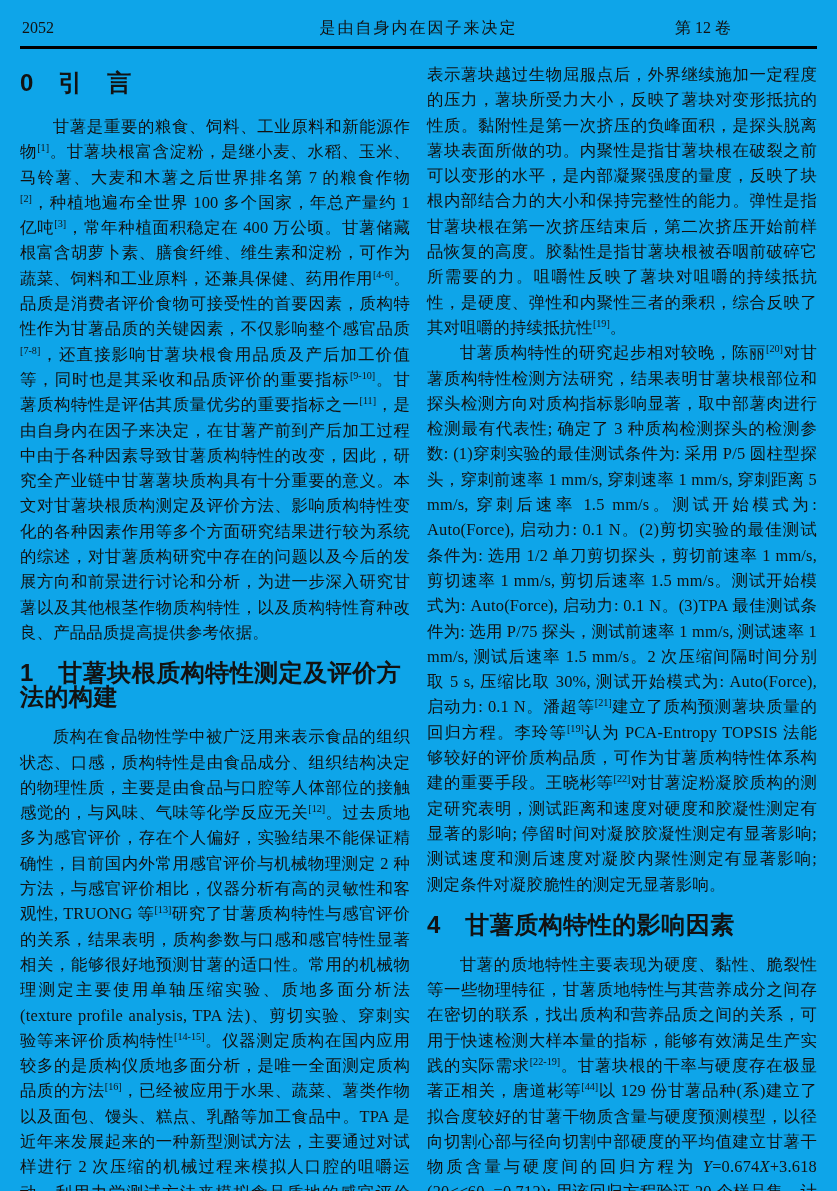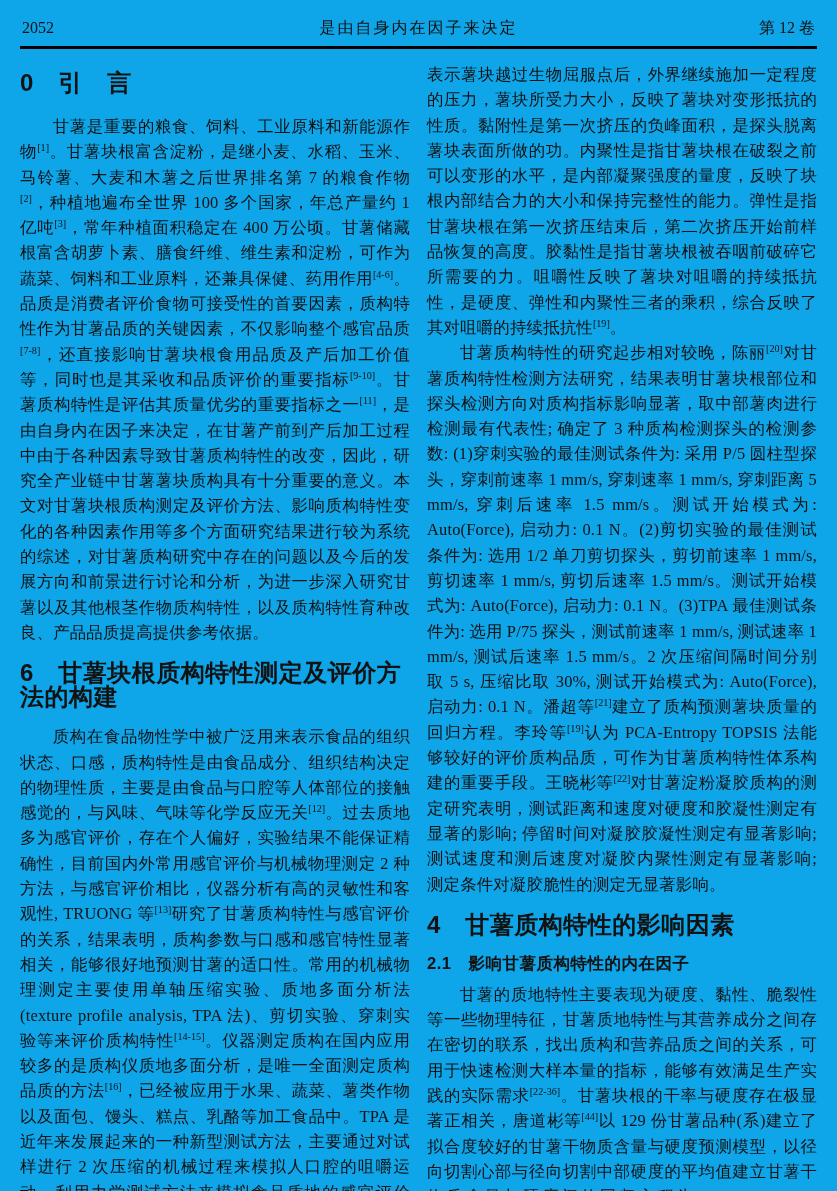--- a/index.html
+++ b/index.html
@@ -16,21 +16,21 @@
     overflow: hidden;
   }
   .header {
     display: flex;
     align-items: baseline;
     font-size: 16px;
     padding: 4px 2px 7px 2px;
   }
   .header .h-left  { width: 140px; text-align: left; }
   .header .h-center{ flex: 1; text-align: center; letter-spacing: 2px; }
-  .header .h-right { width: 140px; text-align: right; }
+  .header .h-right { width: 140px; }
   .rule { height: 3px; background: #000; margin: 0; }
   .columns {
     display: flex;
     gap: 17px;
     padding-top: 13px;
   }
   .col {
     width: 390px;
     font-size: 16.4px;
     line-height: 25.3px;
@@ -63,24 +63,23 @@
   <div class="header">
     <span class="h-left">2052</span>
     <span class="h-center">是由自身内在因子来决定</span>
     <span class="h-right">第 12 卷</span>
   </div>
   <div class="rule"></div>
   <div class="columns">
     <div class="col">
         <div class="h1">0　引　言</div>
         <p class="indent">甘薯是重要的粮食、饲料、工业原料和新能源作物<sup>[1]</sup>。甘薯块根富含淀粉，是继小麦、水稻、玉米、马铃薯、大麦和木薯之后世界排名第 7 的粮食作物<sup>[2]</sup>，种植地遍布全世界 100 多个国家，年总产量约 1 亿吨<sup>[3]</sup>，常年种植面积稳定在 400 万公顷。甘薯储藏根富含胡萝卜素、膳食纤维、维生素和淀粉，可作为蔬菜、饲料和工业原料，还兼具保健、药用作用<sup>[4-6]</sup>。品质是消费者评价食物可接受性的首要因素，质构特性作为甘薯品质的关键因素，不仅影响整个感官品质<sup>[7-8]</sup>，还直接影响甘薯块根食用品质及产后加工价值等，同时也是其采收和品质评价的重要指标<sup>[9-10]</sup>。甘薯质构特性是评估其质量优劣的重要指标之一<sup>[11]</sup>，是由自身内在因子来决定，在甘薯产前到产后加工过程中由于各种因素导致甘薯质构特性的改变，因此，研究全产业链中甘薯薯块质构具有十分重要的意义。本文对甘薯块根质构测定及评价方法、影响质构特性变化的各种因素作用等多个方面研究结果进行较为系统的综述，对甘薯质构研究中存在的问题以及今后的发展方向和前景进行讨论和分析，为进一步深入研究甘薯以及其他根茎作物质构特性，以及质构特性育种改良、产品品质提高提供参考依据。</p>
-        <div class="h1">6　甘薯块根质构特性测定及评价方法的构建</div>
+        <div class="h1">1　甘薯块根质构特性测定及评价方法的构建</div>
         <p class="indent">质构在食品物性学中被广泛用来表示食品的组织状态、口感，质构特性是由食品成分、组织结构决定的物理性质，主要是由食品与口腔等人体部位的接触感觉的，与风味、气味等化学反应无关<sup>[12]</sup>。过去质地多为感官评价，存在个人偏好，实验结果不能保证精确性，目前国内外常用感官评价与机械物理测定 2 种方法，与感官评价相比，仪器分析有高的灵敏性和客观性, TRUONG 等<sup>[13]</sup>研究了甘薯质构特性与感官评价的关系，结果表明，质构参数与口感和感官特性显著相关，能够很好地预测甘薯的适口性。常用的机械物理测定主要使用单轴压缩实验、质地多面分析法(texture profile analysis, TPA 法)、剪切实验、穿刺实验等来评价质构特性<sup>[14-15]</sup>。仪器测定质构在国内应用较多的是质构仪质地多面分析，是唯一全面测定质构品质的方法<sup>[16]</sup>，已经被应用于水果、蔬菜、薯类作物以及面包、馒头、糕点、乳酪等加工食品中。TPA 是近年来发展起来的一种新型测试方法，主要通过对试样进行 2 次压缩的机械过程来模拟人口腔的咀嚼运动，利用力学测试方法来模拟食品质地的感官评价<sup>[17]</sup>。该方法克服了传统检测法的一些缺点，且评价参数的设定也更为客观，因此，它是判断果蔬质地变化的有效方法，也称全质构分析法，主要是通过探头的 2 次下压全面地反映待测物的硬度、黏附性、弹性、胶黏性和咀嚼性等。硬度是第一次挤压循环的最大力量峰值，</p>
       </div>
     <div class="col">
         <p class="">表示薯块越过生物屈服点后，外界继续施加一定程度的压力，薯块所受力大小，反映了薯块对变形抵抗的性质。黏附性是第一次挤压的负峰面积，是探头脱离薯块表面所做的功。内聚性是指甘薯块根在破裂之前可以变形的水平，是内部凝聚强度的量度，反映了块根内部结合力的大小和保持完整性的能力。弹性是指甘薯块根在第一次挤压结束后，第二次挤压开始前样品恢复的高度。胶黏性是指甘薯块根被吞咽前破碎它所需要的力。咀嚼性反映了薯块对咀嚼的持续抵抗性，是硬度、弹性和内聚性三者的乘积，综合反映了其对咀嚼的持续抵抗性<sup>[19]</sup>。</p>
         <p class="indent">甘薯质构特性的研究起步相对较晚，陈丽<sup>[20]</sup>对甘薯质构特性检测方法研究，结果表明甘薯块根部位和探头检测方向对质构指标影响显著，取中部薯肉进行检测最有代表性; 确定了 3 种质构检测探头的检测参数: (1)穿刺实验的最佳测试条件为: 采用 P/5 圆柱型探头，穿刺前速率 1 mm/s, 穿刺速率 1 mm/s, 穿刺距离 5 mm/s, 穿刺后速率 1.5 mm/s。测试开始模式为: Auto(Force), 启动力: 0.1 N。(2)剪切实验的最佳测试条件为: 选用 1/2 单刀剪切探头，剪切前速率 1 mm/s, 剪切速率 1 mm/s, 剪切后速率 1.5 mm/s。测试开始模式为: Auto(Force), 启动力: 0.1 N。(3)TPA 最佳测试条件为: 选用 P/75 探头，测试前速率 1 mm/s, 测试速率 1 mm/s, 测试后速率 1.5 mm/s。2 次压缩间隔时间分别取 5 s, 压缩比取 30%, 测试开始模式为: Auto(Force), 启动力: 0.1 N。潘超等<sup>[21]</sup>建立了质构预测薯块质量的回归方程。李玲等<sup>[19]</sup>认为 PCA-Entropy TOPSIS 法能够较好的评价质构品质，可作为甘薯质构特性体系构建的重要手段。王晓彬等<sup>[22]</sup>对甘薯淀粉凝胶质构的测定研究表明，测试距离和速度对硬度和胶凝性测定有显著的影响; 停留时间对凝胶胶凝性测定有显著影响; 测试速度和测后速度对凝胶内聚性测定有显著影响; 测定条件对凝胶脆性的测定无显著影响。</p>
         <div class="h1">4　甘薯质构特性的影响因素</div>
-        <div class="h2">2.1　影响甘薯质构特性的内在因子</div>
-        <p class="indent">甘薯的质地特性主要表现为硬度、黏性、脆裂性等一些物理特征，甘薯质地特性与其营养成分之间存在密切的联系，找出质构和营养品质之间的关系，可用于快速检测大样本量的指标，能够有效满足生产实践的实际需求<sup>[22-36]</sup>。甘薯块根的干率与硬度存在极显著正相关，唐道彬等<sup>[44]</sup>以 129 份甘薯品种(系)建立了拟合度较好的甘薯干物质含量与硬度预测模型，以径向切割心部与径向切割中部硬度的平均值建立甘薯干物质含量与硬度间的回归方程为 <i>Y</i>=0.674<i>X</i>+3.618 (20≤≤60, =0.712); 用该回归方程验证 20 个样品集，计算所得干物质含量值与测定值相对误差为 0.2%。ANDO 等研究发现甘薯的淀粉含量与质</p>
+        <p class="indent">甘薯的质地特性主要表现为硬度、黏性、脆裂性等一些物理特征，甘薯质地特性与其营养成分之间存在密切的联系，找出质构和营养品质之间的关系，可用于快速检测大样本量的指标，能够有效满足生产实践的实际需求<sup>[22-19]</sup>。甘薯块根的干率与硬度存在极显著正相关，唐道彬等<sup>[44]</sup>以 129 份甘薯品种(系)建立了拟合度较好的甘薯干物质含量与硬度预测模型，以径向切割心部与径向切割中部硬度的平均值建立甘薯干物质含量与硬度间的回归方程为 <i>Y</i>=0.674<i>X</i>+3.618 (20≤≤60, =0.712); 用该回归方程验证 20 个样品集，计算所得干物质含量值与测定值相对误差为 0.2%。ANDO 等研究发现甘薯的淀粉含量与质</p>
       </div>
   </div>
 </div>
 
 </body></html>

